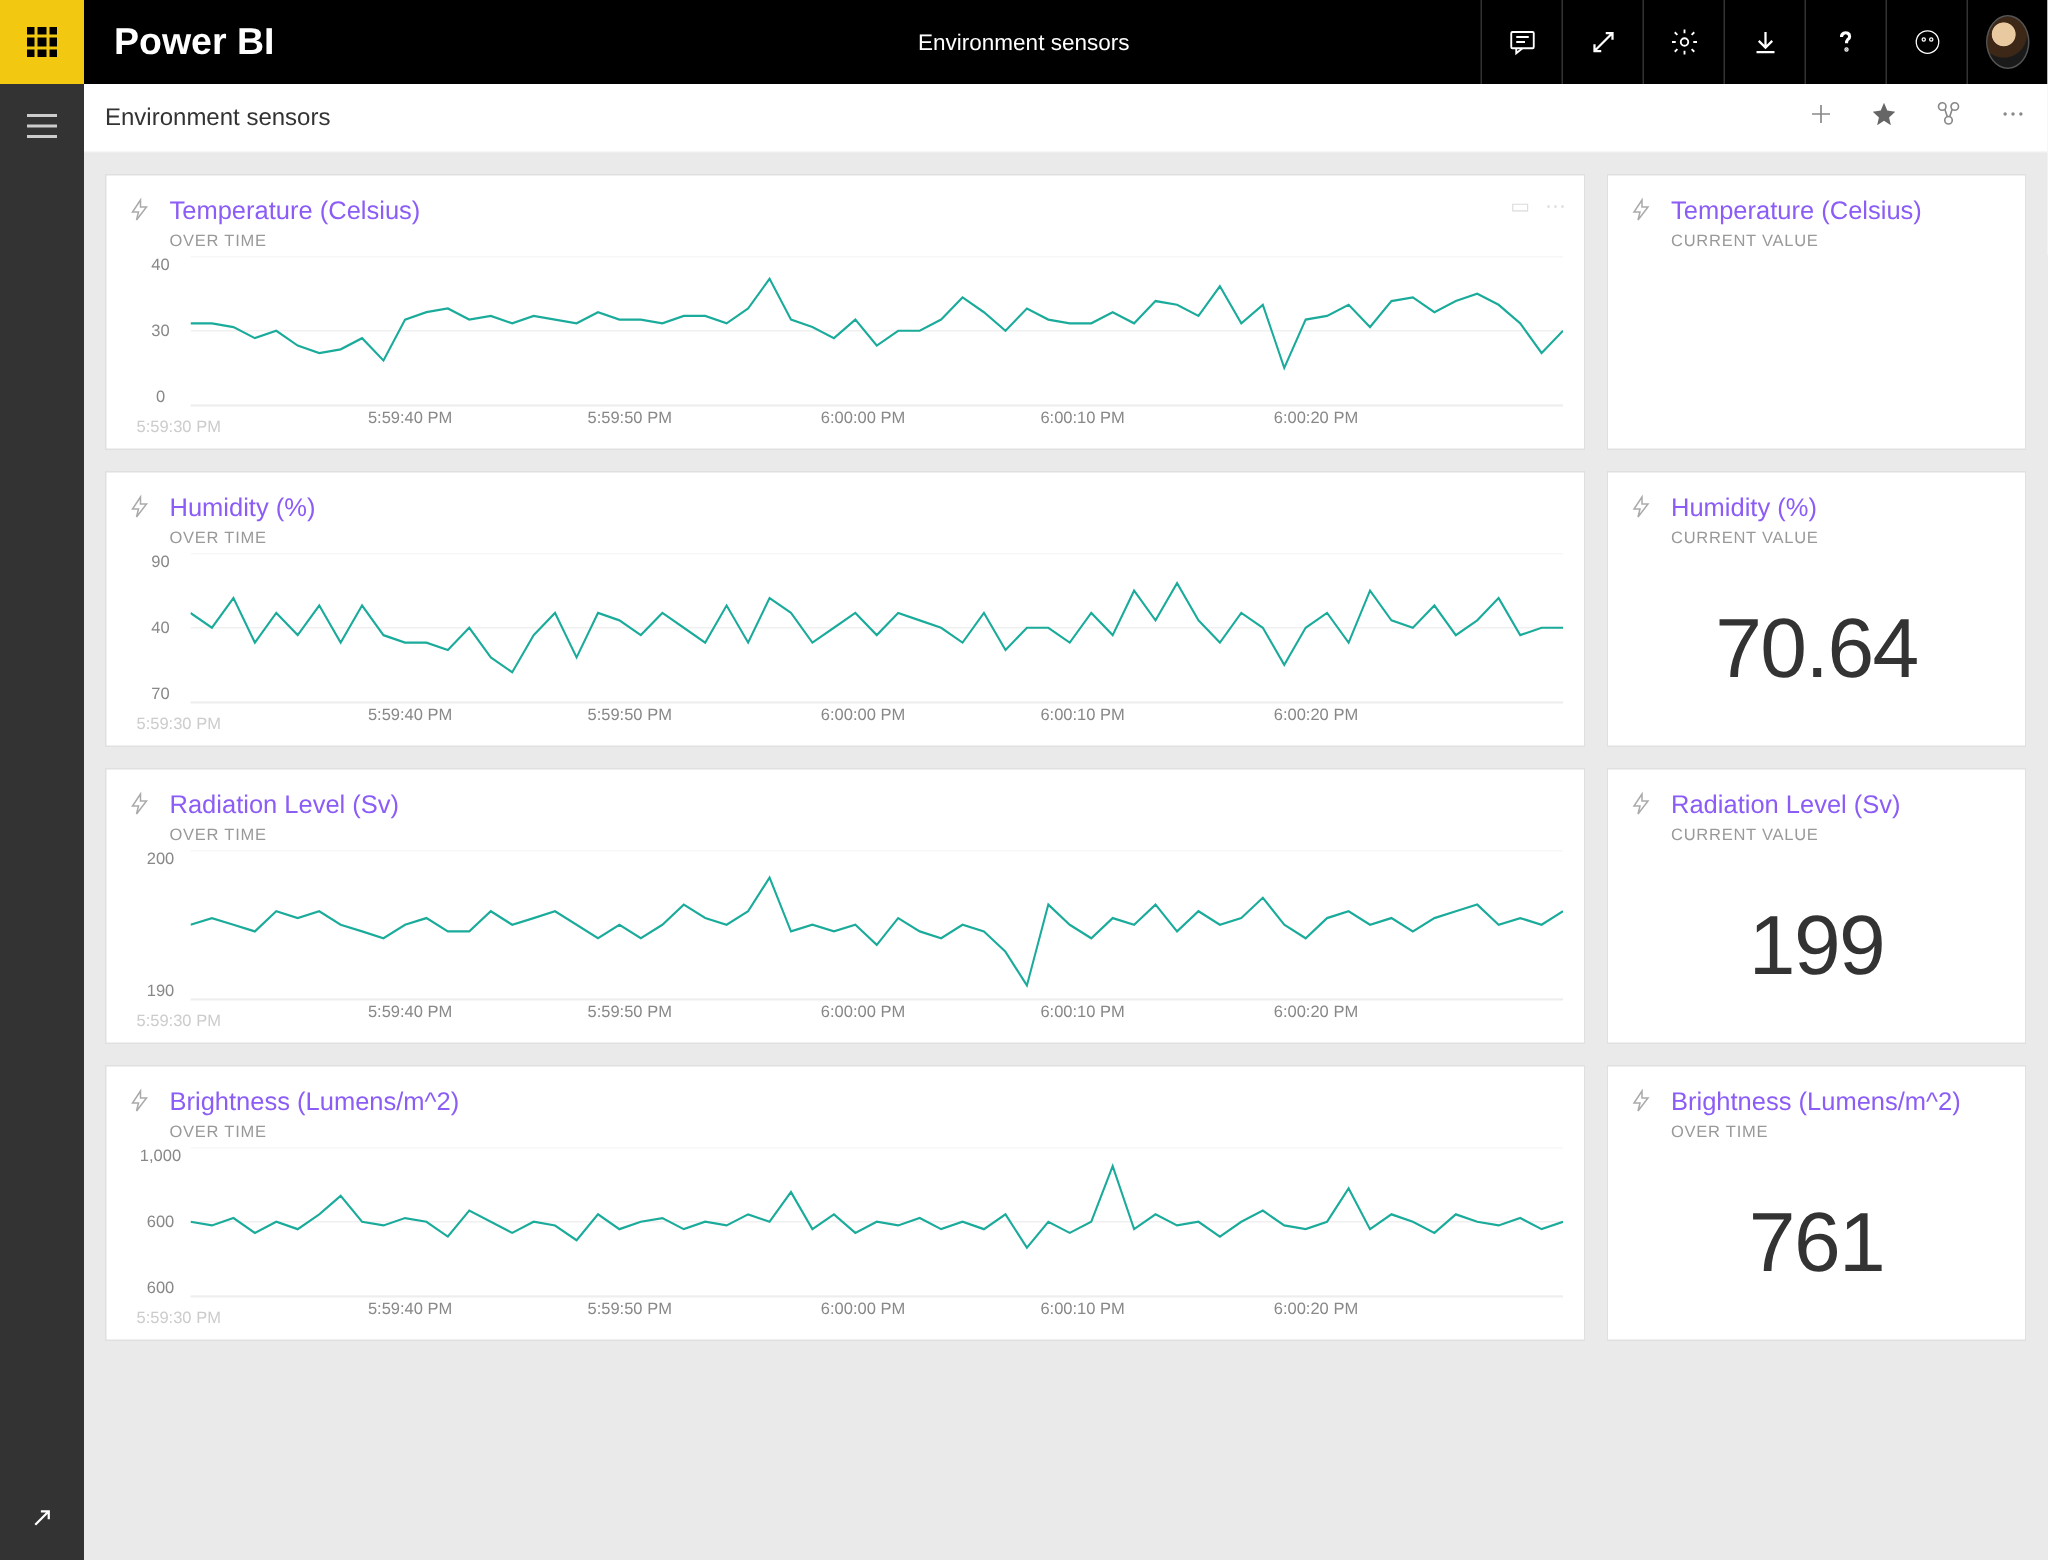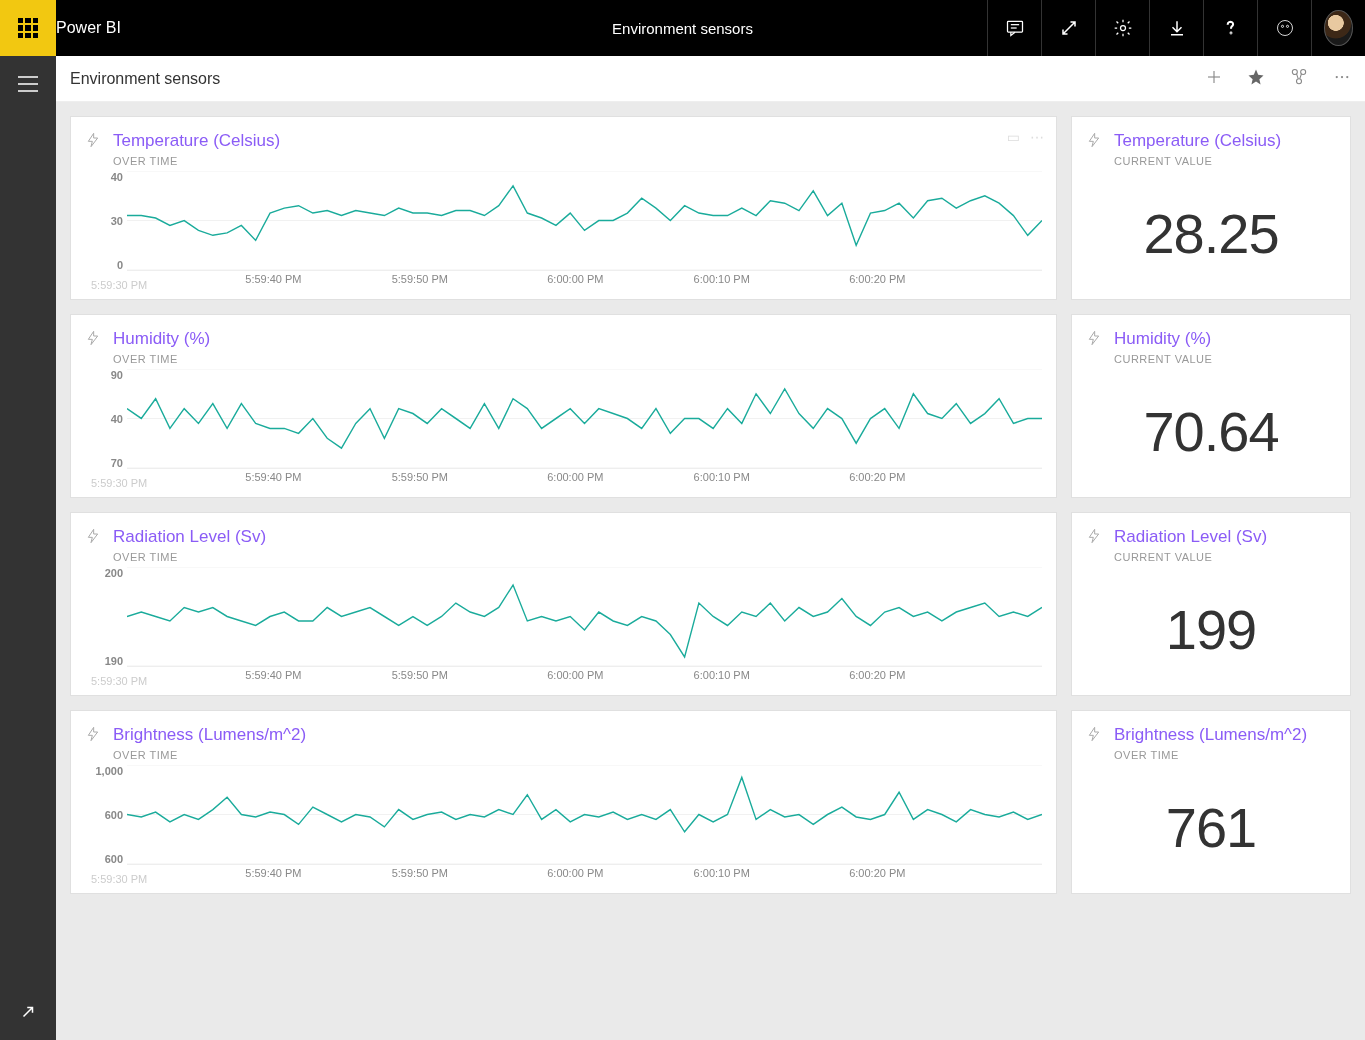--- a/index.html
+++ b/index.html
@@ -3,21 +3,21 @@
 <meta charset="utf-8">
 <style>
 * { box-sizing: border-box; margin: 0; padding: 0; }
 body { font-family: "Segoe UI", Arial, sans-serif; background: #fff; width: 1365px; height: 1040px; overflow: hidden; position: relative; }
 
 
 .topbar { height: 56px; background: #000; display: flex; align-items: center; color: #fff; }
 .waffle { width: 56px; height: 56px; background: #f2c811; display: flex; align-items: center; justify-content: center; }
 .waffle-grid { width: 20px; height: 20px; display: grid; grid-template-columns: repeat(3,1fr); grid-template-rows: repeat(3,1fr); gap: 2px; }
 .waffle-grid span { background: #000; width: 100%; height: 100%; }
-.brand { font-size: 16px; font-weight: 400; }
+.brand { font-size: 25px; font-weight: 700; padding-left: 20px; }
 .top-title { position: absolute; left: 50%; transform: translateX(-50%); font-size: 15px; font-weight: 400; }
 .top-icons { margin-left: auto; display: flex; height: 56px; }
 .top-icons .ticon { width: 54px; height: 56px; display: flex; align-items: center; justify-content: center; border-left: 1px solid #333; cursor: pointer; }
 .top-icons svg { stroke: #fff; fill: none; }
 .avatar { width: 36px; height: 36px; border-radius: 50%; background: radial-gradient(circle at 40% 35%, #e8c9a0 0%, #e8c9a0 28%, #3d2817 30%, #3d2817 55%, #1a1a1a 58%); margin: 0 12px; border: 1px solid #555; }
 
 
 .leftrail { position: absolute; left: 0; top: 56px; bottom: 0; width: 56px; background: #333333; }
 .hamburger { width: 56px; height: 56px; display: flex; align-items: center; justify-content: center; cursor: pointer; }
 .popout { position: absolute; bottom: 0; left: 0; width: 56px; height: 56px; display: flex; align-items: center; justify-content: center; cursor: pointer; }
@@ -33,21 +33,21 @@
 .row { display: flex; gap: 14px; margin-bottom: 14px; }
 .tile { background: #fff; border: 1px solid #e0e0e0; padding: 14px 14px 8px 14px; position: relative; }
 .tile-wide { flex: 1 1 auto; }
 .tile-small { width: 280px; flex: 0 0 280px; }
 .tile-head { display: flex; align-items: flex-start; gap: 12px; margin-bottom: 4px; }
 .bolt { color: #999; flex: 0 0 auto; }
 .tile-title { font-size: 17px; color: #8b5cf6; font-weight: 400; }
 .tile-sub { font-size: 11px; color: #999; letter-spacing: 0.5px; margin-top: 4px; }
 .bignum { font-size: 56px; font-weight: 300; color: #333; text-align: center; padding: 30px 0 20px 0; letter-spacing: -1px; }
 .chart-area { position: relative; height: 120px; margin-left: 6px; }
-.ylabels { position: absolute; left: 0; top: 0; bottom: 20px; width: 36px; display: flex; flex-direction: column; justify-content: space-between; font-size: 11px; color: #888; text-align: right; padding-right: 4px; font-weight: bold; }
+.ylabels { position: absolute; left: 0; top: 0; bottom: 20px; width: 36px; display: flex; flex-direction: column; justify-content: space-between; font-size: 11px; color: #888; text-align: center; padding-right: 4px; }
 .xlabels { position: absolute; left: 36px; right: 0; bottom: 0; height: 18px; display: flex; font-size: 11px; color: #888; }
 .xstart { position: absolute; left: 0; bottom: 0; font-size: 11px; color: #ccc; }
 .xlabels span { position: absolute; transform: translateX(-50%); }
 .plot { position: absolute; left: 36px; right: 0; top: 0; bottom: 20px; border-bottom: 1px solid #eee; }
 .plot svg { width: 100%; height: 100%; }
 .gridline { stroke: #f0f0f0; stroke-width: 1; }
 .dataline { stroke: #1aab9b; stroke-width: 1.5; fill: none; }
 .tile-corner { position: absolute; top: 12px; right: 12px; display: flex; gap: 10px; color: #ddd; font-size: 14px; }
 </style>
 </head>
@@ -194,21 +194,20 @@
       <div class="tile tile-small">
         <div class="tile-head">
           <div class="bolt"><svg width="16" height="18" viewBox="0 0 24 24" fill="none" stroke="#aaa" stroke-width="1.5">
               <path d="M13 2 L5 14 L11 14 L9 22 L19 9 L13 9 Z"></path>
             </svg></div>
           <div>
             <div class="tile-title">Temperature (Celsius)</div>
             <div class="tile-sub">CURRENT VALUE</div>
           </div>
         </div>
-        <div class="bignum">28.25</div>
       </div>
     </div>
     <div class="row">
       <div class="tile tile-wide">
         <div class="tile-head">
           <div class="bolt"><svg width="16" height="18" viewBox="0 0 24 24" fill="none" stroke="#aaa" stroke-width="1.5">
               <path d="M13 2 L5 14 L11 14 L9 22 L19 9 L13 9 Z"></path>
             </svg></div>
           <div>
             <div class="tile-title">Humidity (%)</div>

